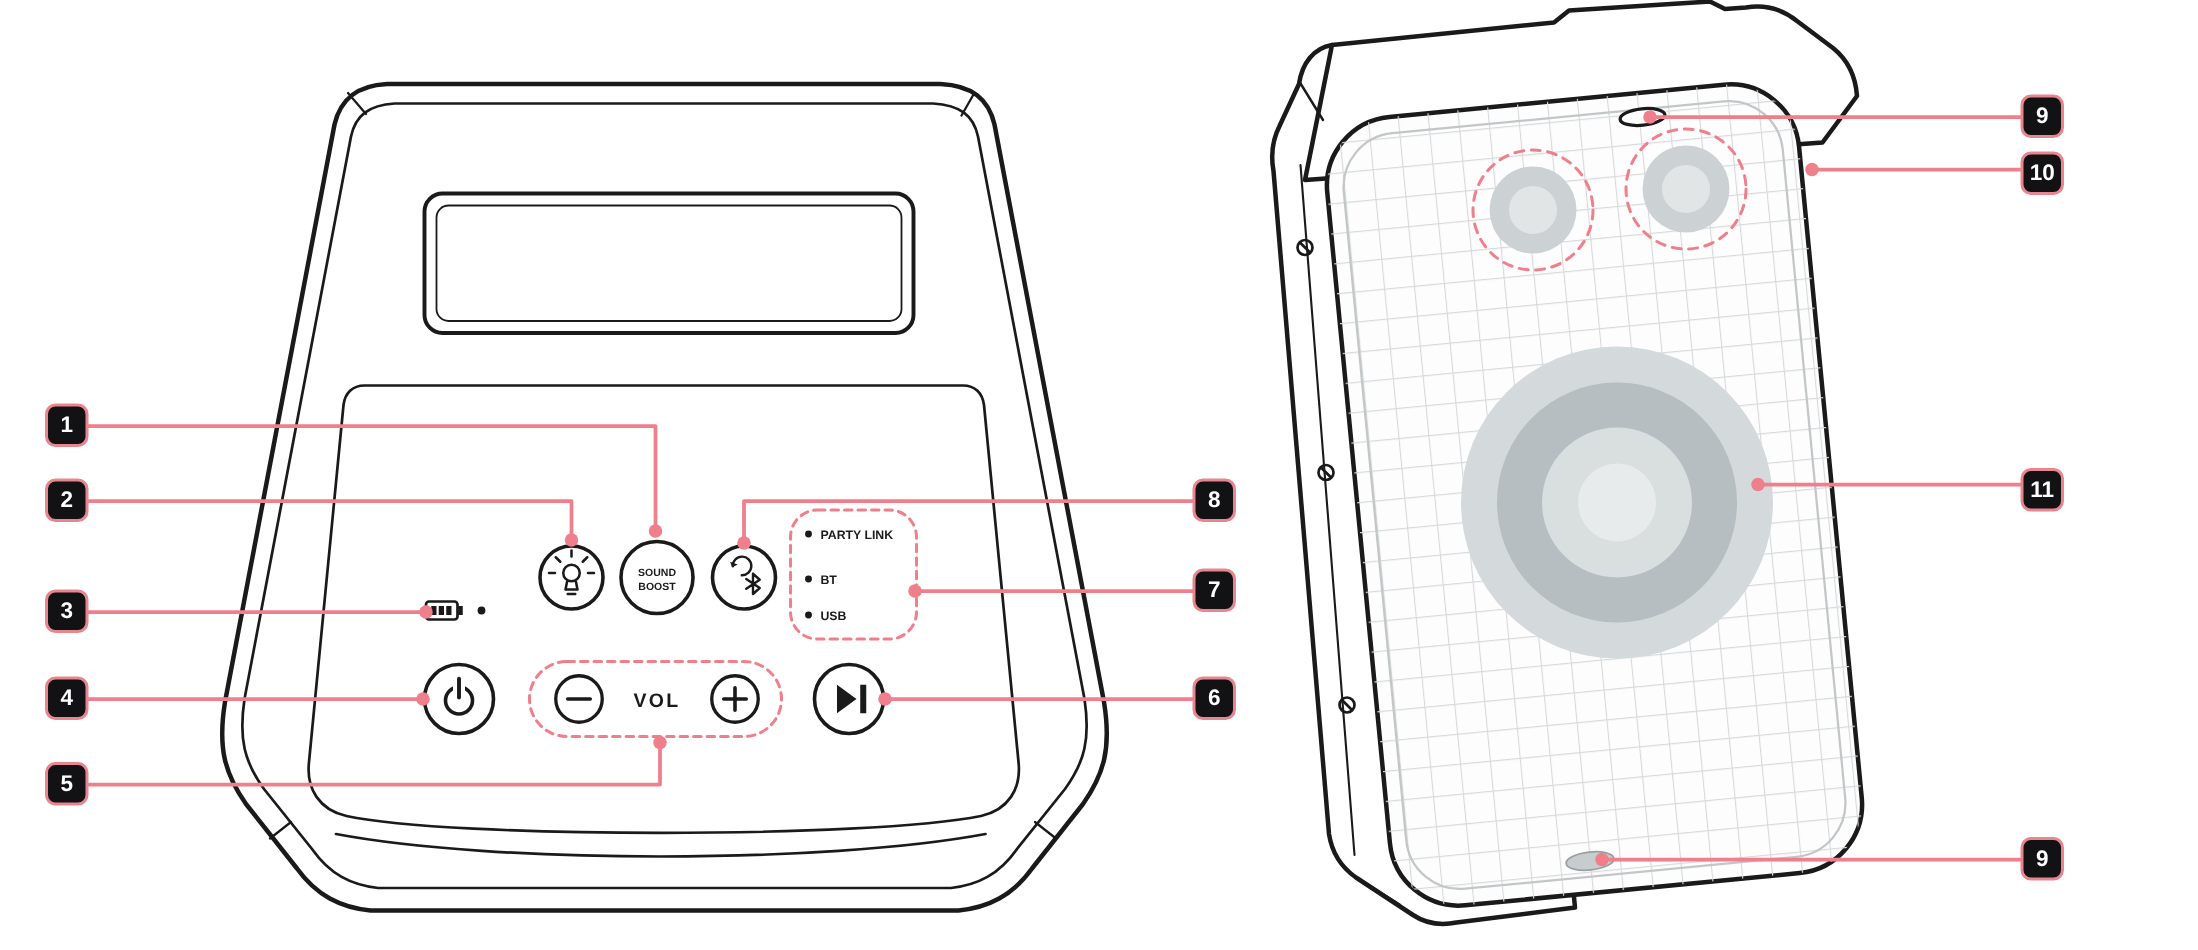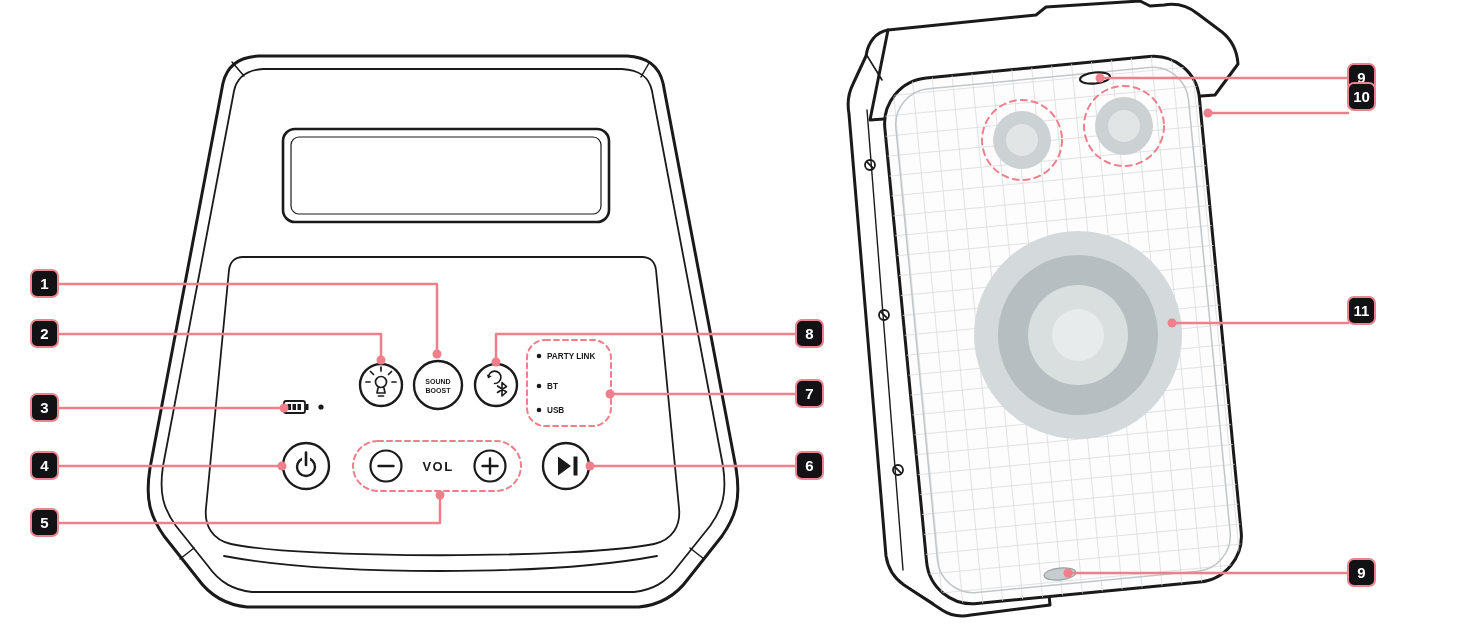--- a/index.html
+++ b/index.html
@@ -195,17 +195,17 @@
 
   <div class="badge" style="left:30px;top:269px">1</div>
   <div class="badge" style="left:30px;top:319px">2</div>
   <div class="badge" style="left:30px;top:393px">3</div>
   <div class="badge" style="left:30px;top:451px">4</div>
   <div class="badge" style="left:30px;top:508px">5</div>
   <div class="badge" style="left:795px;top:451px">6</div>
   <div class="badge" style="left:795px;top:379px">7</div>
   <div class="badge" style="left:795px;top:319px">8</div>
   <div class="badge" style="left:1347px;top:63px">9</div>
-  <div class="badge" style="left:1347px;top:82px">10</div>
-  <div class="badge" style="left:1347px;top:296px">11</div>
+  <div class="badge" style="left:1347px;top:101px">10</div>
+  <div class="badge" style="left:1347px;top:312px">11</div>
   <div class="badge" style="left:1347px;top:558px">9</div>
 
 </div>
 
 </body></html>

